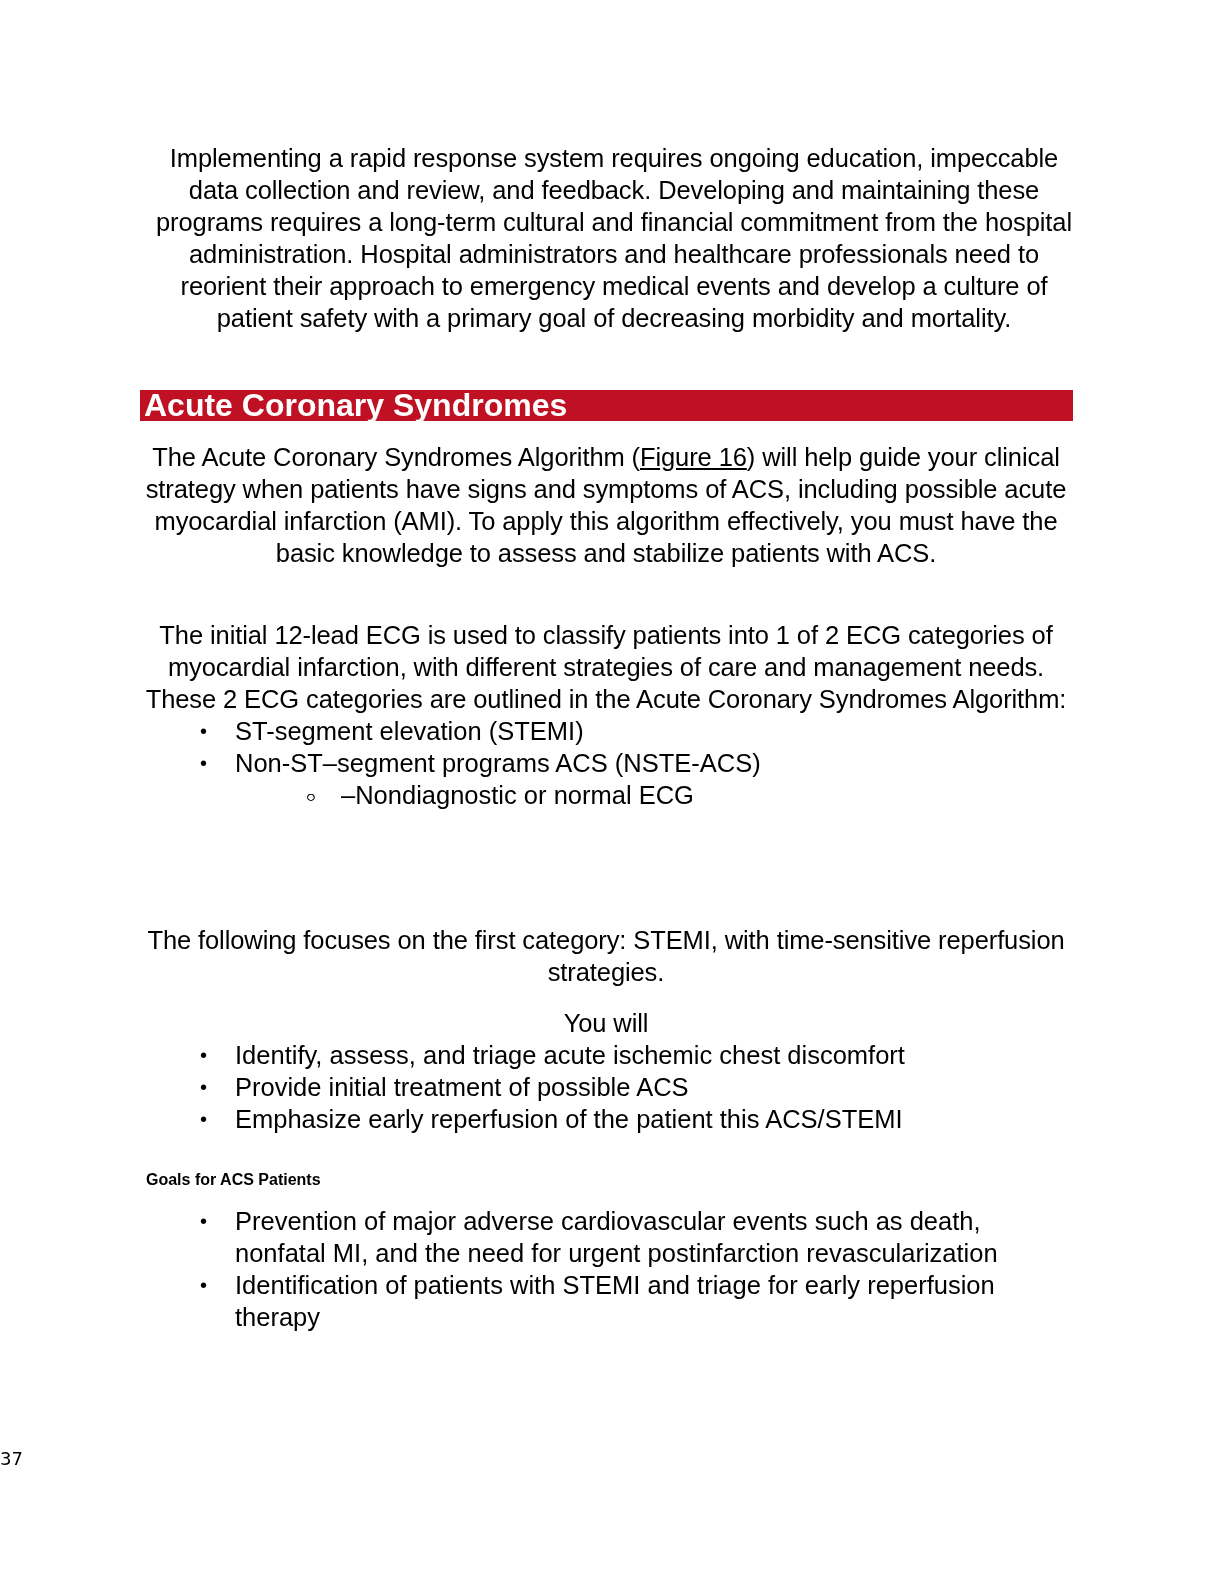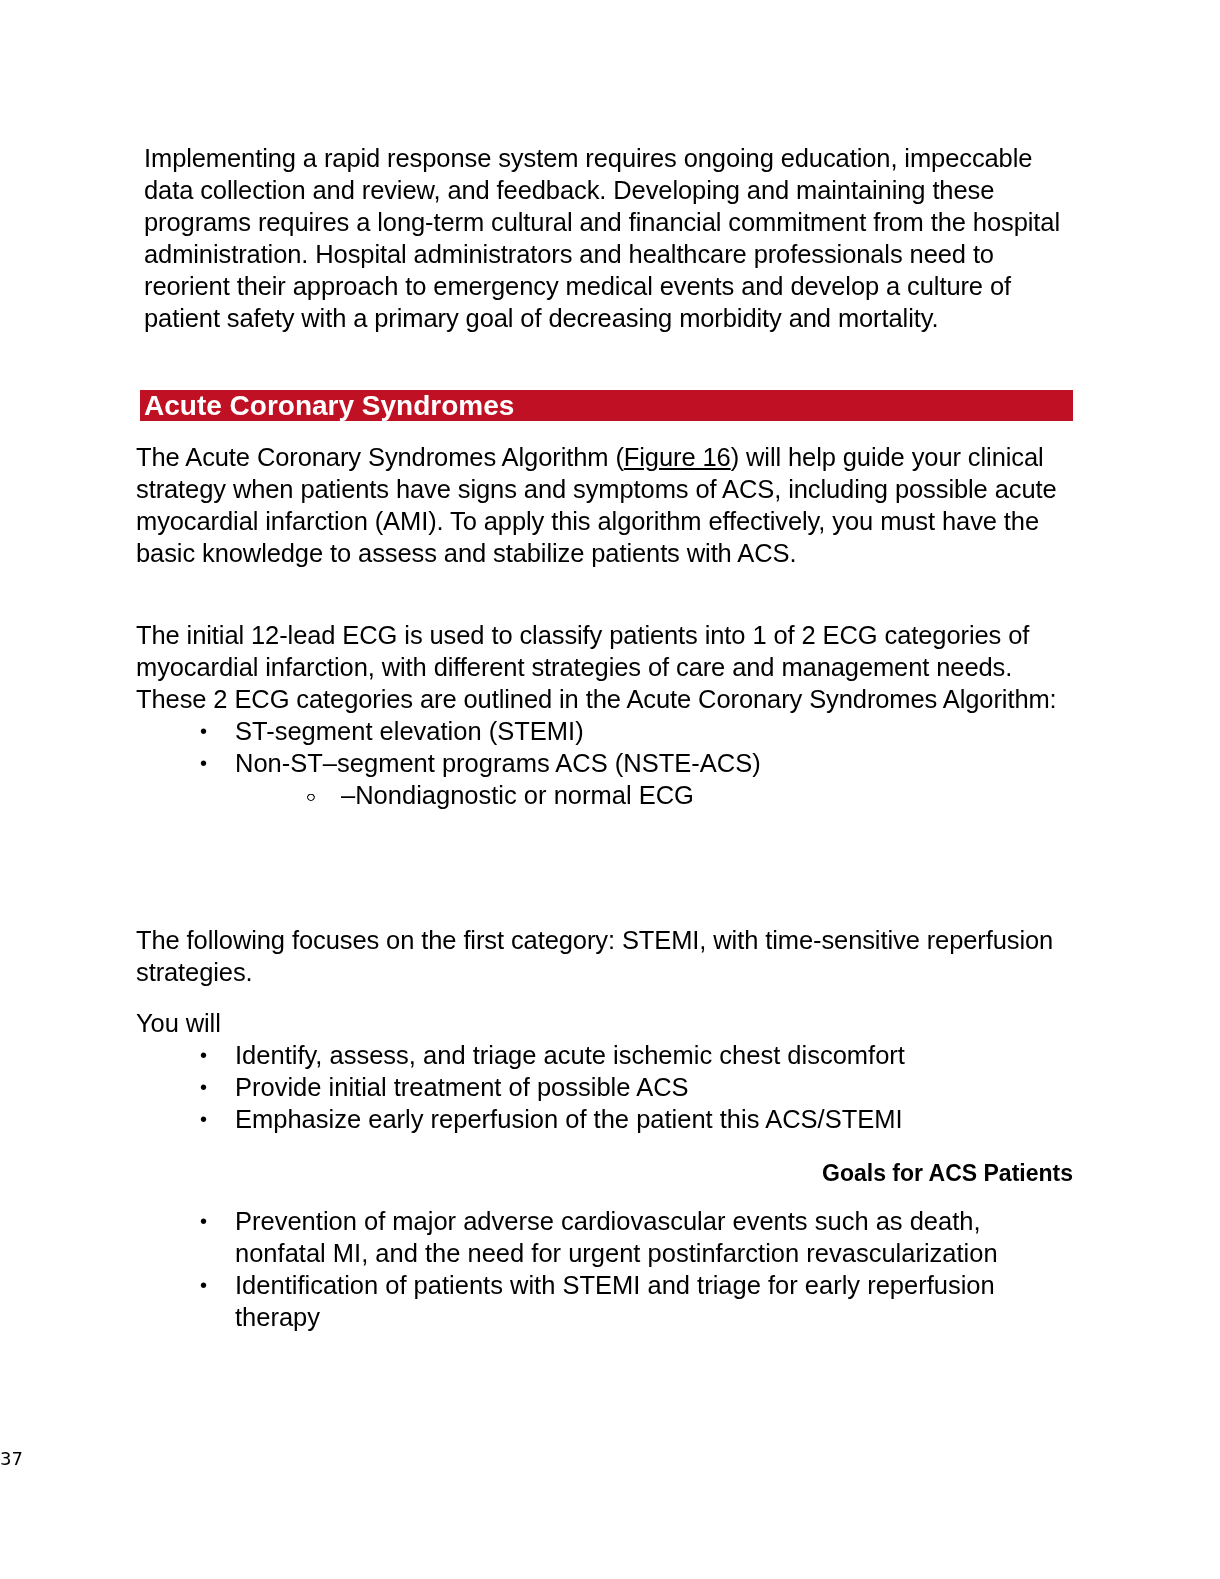--- a/index.html
+++ b/index.html
@@ -19,31 +19,32 @@
       position: absolute;
       left: 144px;
       top: 142px;
       width: 940px;
     }
     .para {
       font-size: 25.5px;
       line-height: 32px;
       margin: 0;
       letter-spacing: -0.1px;
+      text-align: center;
     }
     .section-bar {
       position: absolute;
       left: 140px;
       top: 390px;
       width: 933px;
       height: 31px;
       background: #c01124;
       color: #ffffff;
       font-weight: bold;
-      font-size: 28px;
+      font-size: 32px;
       line-height: 31px;
       padding-left: 4px;
       box-sizing: border-box;
     }
     .block {
       position: absolute;
       left: 136px;
       width: 940px;
     }
     .link {
@@ -71,24 +72,23 @@
     ul.sub li {
       padding-left: 205px;
     }
     ul.sub li .bullet {
       left: 170px;
       top: 2px;
       font-size: 16px;
     }
     .subhead {
       font-weight: bold;
-      font-size: 23px;
+      font-size: 16px;
       line-height: 32px;
-      margin: 3px;
-      text-align: right;
+      margin: 10px;
     }
     .page-number {
       position: absolute;
       left: 0;
       width: 1220px;
       top: 1448px;
       text-align: left;
       font-size: 18px;
       font-family: "DejaVu Sans", sans-serif;
     }

